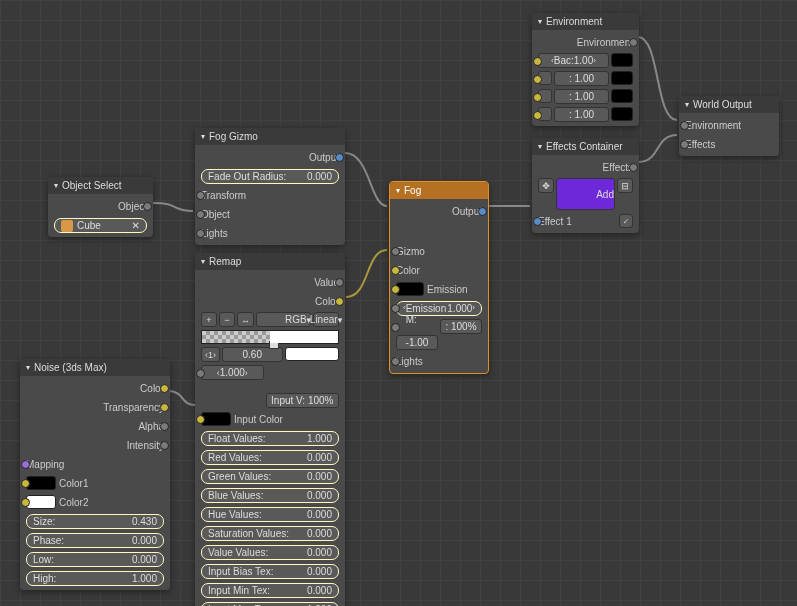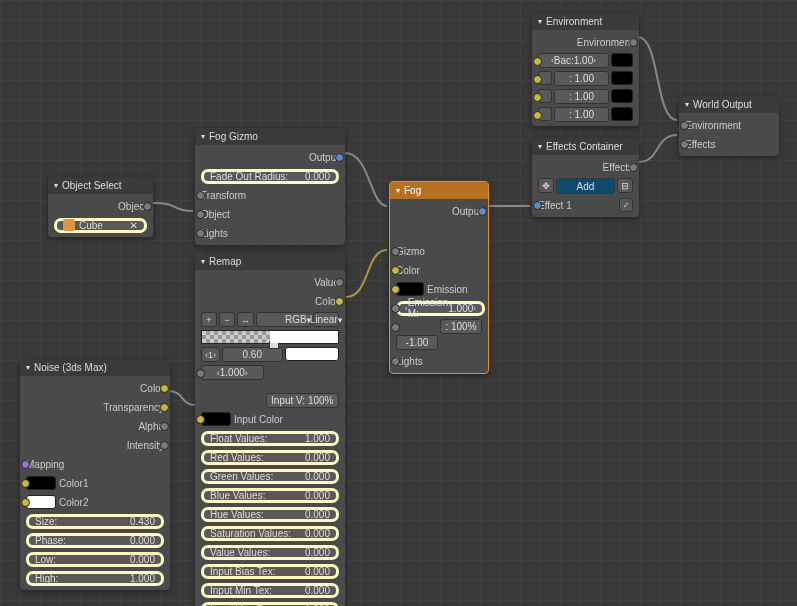--- a/index.html
+++ b/index.html
@@ -10,33 +10,33 @@
 .node-body { padding:4px 6px; display:flex; flex-direction:column; gap:3px; }
 .row { display:flex; align-items:center; gap:3px; min-height:16px; }
 .row.right { justify-content:flex-end; }
 .sock { width:9px; height:9px; border-radius:50%; position:absolute; border:1px solid #222; }
 .sock.out { right:-5px; }
 .sock.in { left:-5px; }
 .sock.y { background:#c7b741; }
 .sock.g { background:#7a7a7a; }
 .sock.b { background:#5a8bc4; }
 .sock.p { background:#9a6ddb; }
-.field { background:#595959; border:3px solid #fef9c3; border-radius:7px; padding:1px 6px; height:15px; display:flex; align-items:center; justify-content:space-between; flex:1; color:#ddd; font-size:9px; }
+.field { background:#595959; border:1px solid #fef9c3; border-radius:7px; padding:1px 6px; height:15px; display:flex; align-items:flex-start; justify-content:space-between; flex:1; color:#ddd; font-size:9px; }
 .swatch { width:30px; height:14px; border-radius:3px; border:1px solid #222; }
 .swatch.black { background:#000; }
 .swatch.white { background:#fff; }
 .label { color:#ccc; font-size:10px; }
 .selected { border:1px solid #e08e27; }
 .selected .node-header { background:#b57022; color:#fff; }
 .gradient-bar { height:14px; width:100%; background:#ccc; background-image:linear-gradient(45deg,#999 25%,transparent 25%,transparent 75%,#999 75%),linear-gradient(45deg,#999 25%,transparent 25%,transparent 75%,#999 75%); background-size:8px 8px; background-position:0 0,4px 4px; border:1px solid #222; position:relative; }
 .gradient-bar::after { content:''; position:absolute; left:50%; right:0; top:0; bottom:0; background:#fff; }
 .gradient-handle { position:absolute; bottom:-6px; left:49%; width:10px; height:8px; background:#ddd; border:1px solid #333; }
 .btn-row { display:flex; gap:2px; }
 .mini-btn { background:#595959; border:1px solid #333; height:15px; min-width:16px; display:flex; align-items:center; justify-content:center; color:#ddd; font-size:9px; border-radius:3px; padding:0 3px; }
-.add-btn { background:#0c4a6e; border:1px solid #333; border-radius:3px; height:16px; flex:1; display:flex; align-items:center; justify-content:center; color:#ddd; }
+.add-btn { background:#6d28d9; border:1px solid #333; border-radius:3px; height:32px; flex:1; display:flex; align-items:center; justify-content:flex-end; color:#ddd; }
 .chk { width:14px; height:14px; background:#595959; border:1px solid #333; border-radius:3px; display:flex; align-items:center; justify-content:center; font-size:8px; }
 svg.links { position:absolute; left:0; top:0; width:797px; height:606px; pointer-events:none; }
 svg.links path { fill:none; stroke:#888; stroke-width:2; }
 svg.links path.data { stroke:#aa993f; }
 .obj-icon { width:12px; height:12px; background:#d89848; border-radius:2px; margin-right:4px; }
 </style>
 </head>
 <body>
 
 <svg class="links">

